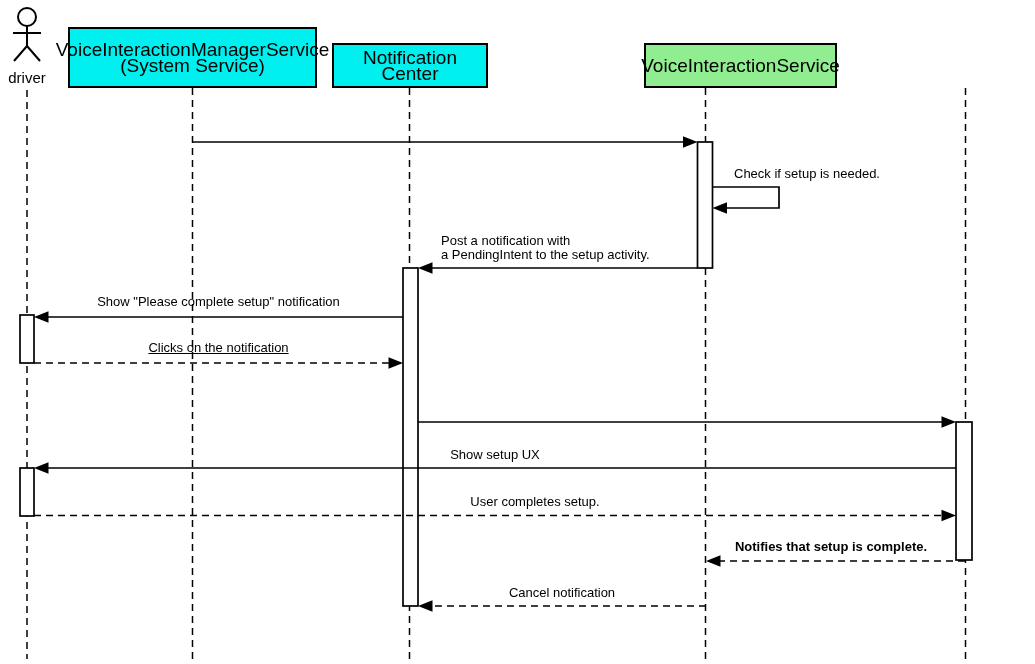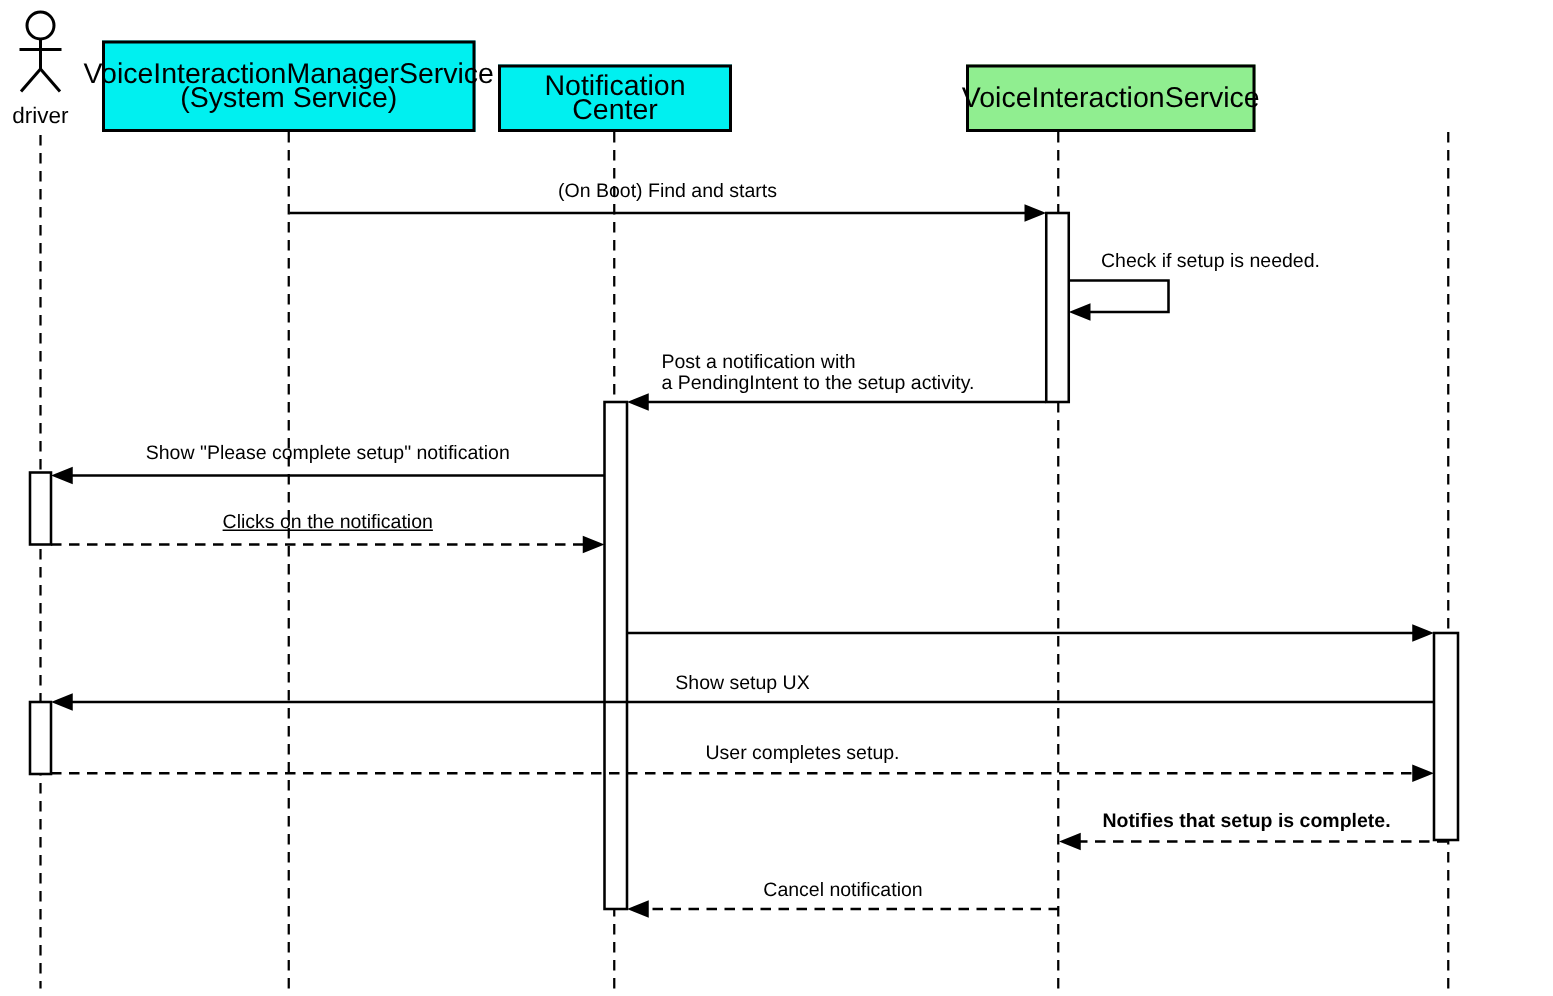--- a/index.html
+++ b/index.html
@@ -97,21 +97,20 @@
     </g>
   </svg>
 
   <div class="actor-label">driver</div>
 
   <div class="pbox" style="left: 68px; top: 27px; width: 249px; height: 61px; background-color: rgb(0, 240, 240);">VoiceInteractionManagerService
 (System Service)</div>
   <div class="pbox" style="left: 332px; top: 43px; width: 156px; height: 45px; background-color: rgb(0, 240, 240);">Notification Center</div>
   <div class="pbox" style="left: 644px; top: 43px; width: 193px; height: 45px; background-color: rgb(144, 238, 144);">VoiceInteractionService</div>
 
-  <div class="msg center" style="left:193px;top:120px;width:504px;">(On Boot) Find and starts</div>
   <div class="msg" style="left:734px;top:167px;">Check if setup is needed.</div>
   <div class="msg" style="left:441px;top:234px;">Post a notification with
 a PendingIntent to the setup activity.</div>
   <div class="msg center" style="left:34px;top:295px;width:369px;">Show "Please complete setup" notification</div>
   <div class="msg center" style="left:34px;top:341px;width:369px;text-decoration:underline;">Clicks on the notification</div>
   <div class="msg center" style="left:34px;top:448px;width:922px;">Show setup UX</div>
   <div class="msg center" style="left:34px;top:495px;width:922px;padding-left:40px;">User completes setup.</div>
   <div class="msg center" style="left:706px;top:540px;width:250px;font-weight:bold;">Notifies that setup is complete.</div>
   <div class="msg center" style="left:418px;top:586px;width:288px;">Cancel notification</div>
 

